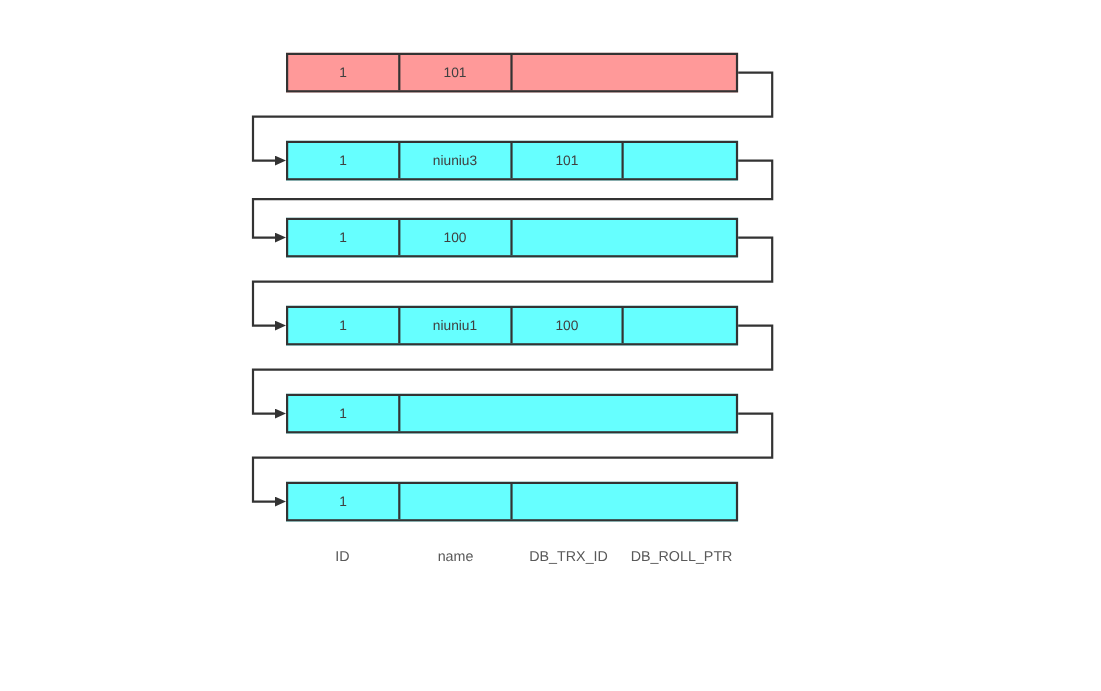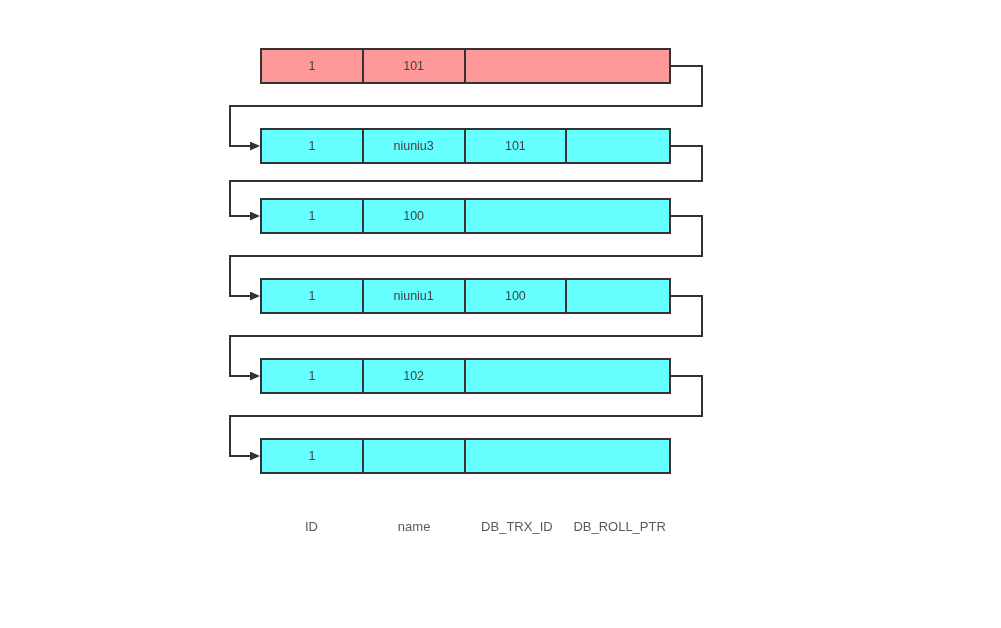--- a/index.html
+++ b/index.html
@@ -45,21 +45,21 @@
     border-right: 2px solid var(--border, #333333);
     overflow: hidden;
     white-space: nowrap;
   }
   .cell:last-child {
     border-right: none;
   }
   .labels {
     position: absolute;
     left: 260px;
-    top: 517px;
+    top: 496px;
     width: 411px;
     height: 18px;
     display: grid;
     grid-template-columns: 1fr 1fr 1fr 1fr;
   }
   .labels span {
     display: flex;
     align-items: center;
     justify-content: center;
     font-size: 13px;
@@ -101,21 +101,20 @@
     <div class="cell"></div>
   </div>
       <div class="record-row" style="top: 278px;">
     <div class="cell">1</div>
     <div class="cell">niuniu1</div>
     <div class="cell">100</div>
     <div class="cell"></div>
   </div>
       <div class="record-row" style="top: 358px;">
     <div class="cell">1</div>
-    <div class="cell">102</div>
     <div class="cell"></div>
   </div>
       <div class="record-row" style="top: 438px;">
     <div class="cell">1</div>
     <div class="cell"></div>
     <div class="cell"></div>
   </div>
     </div>
   <div class="labels">
     <span>ID</span>

